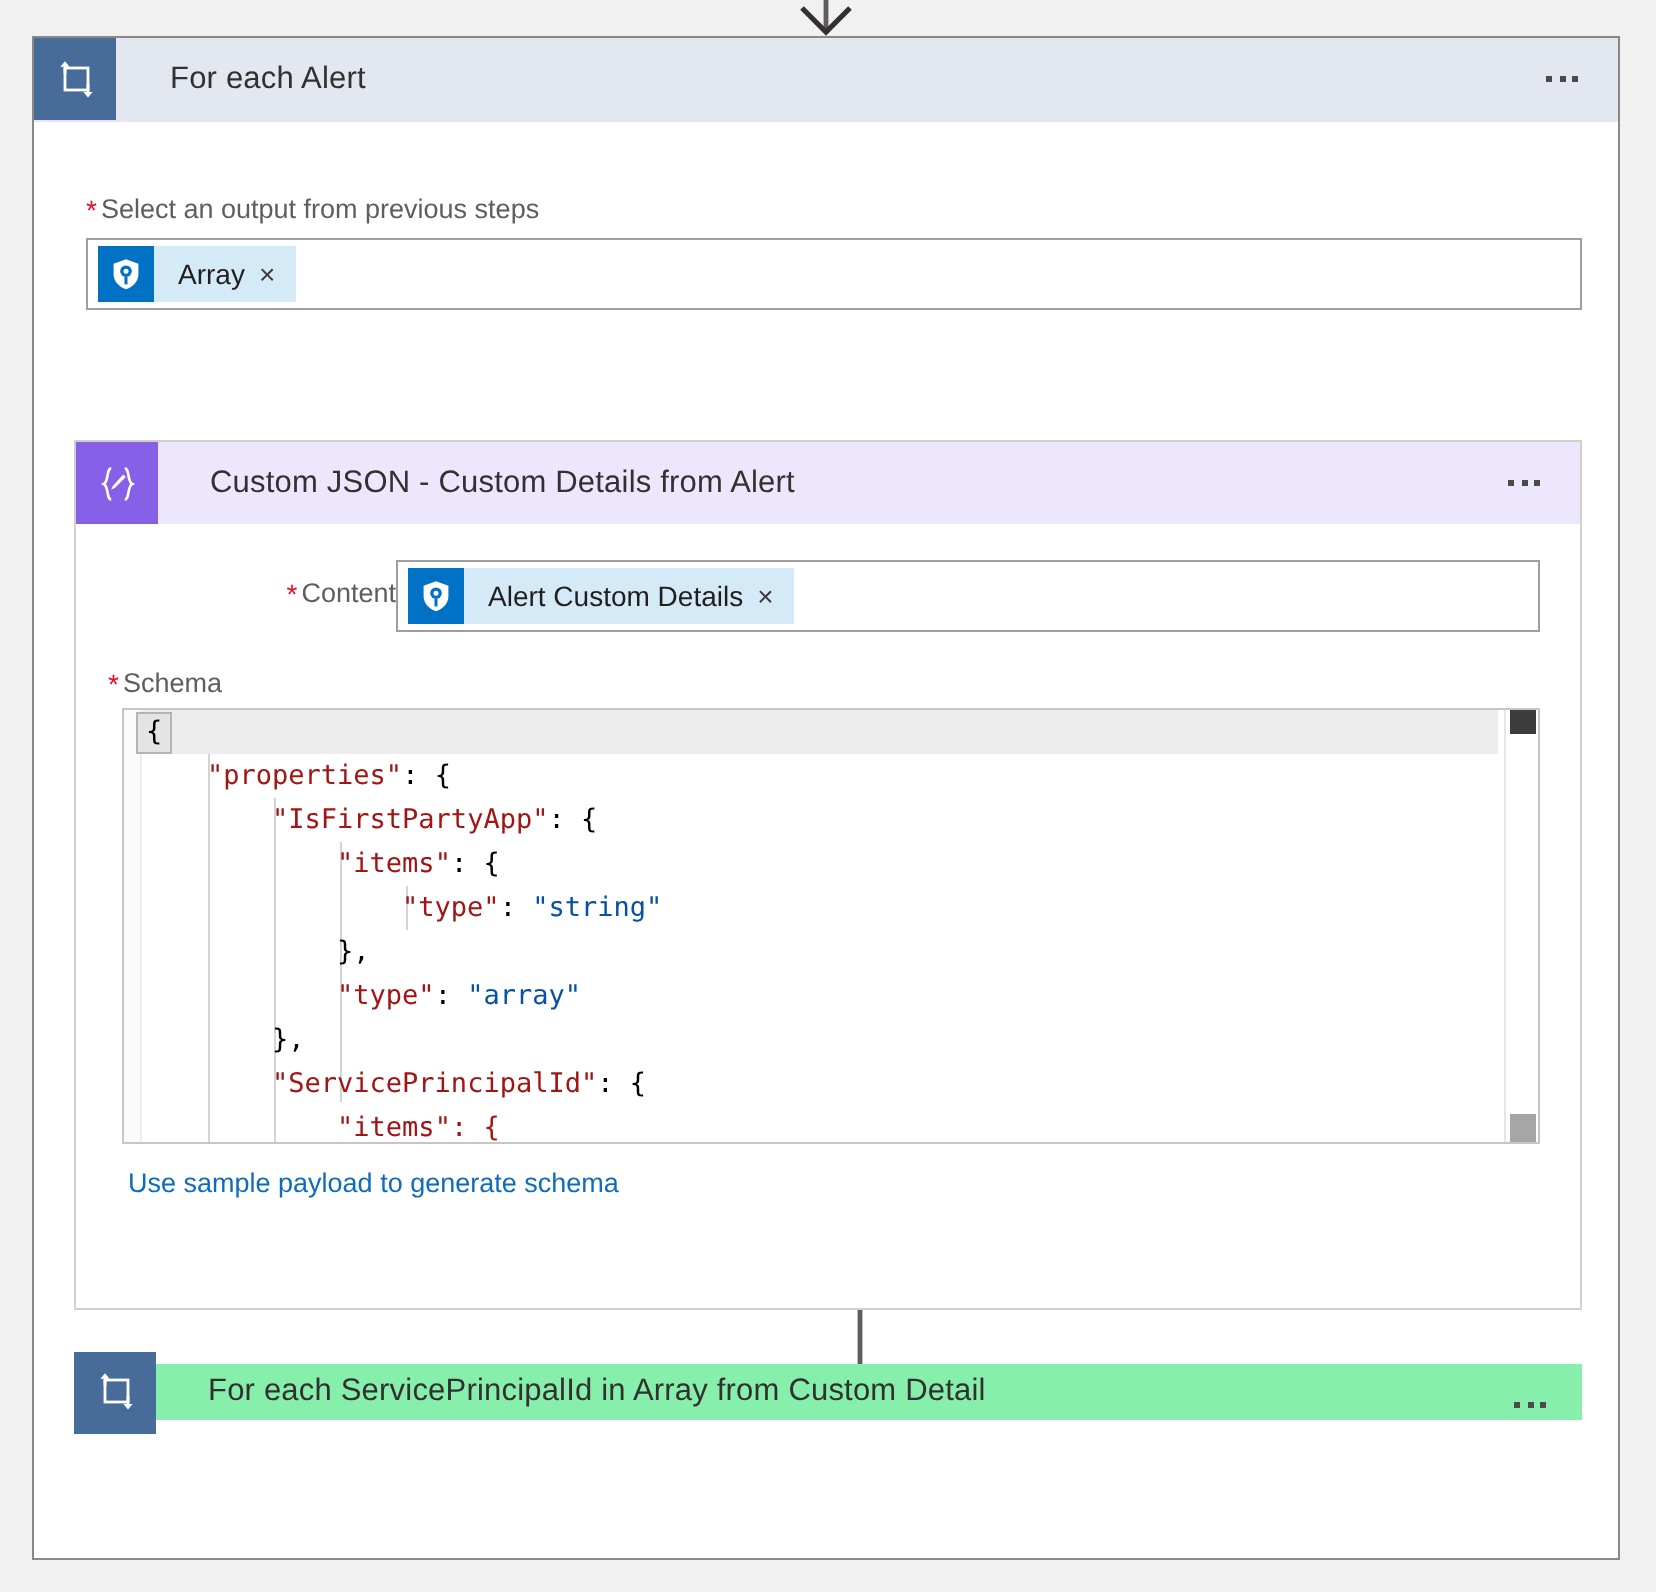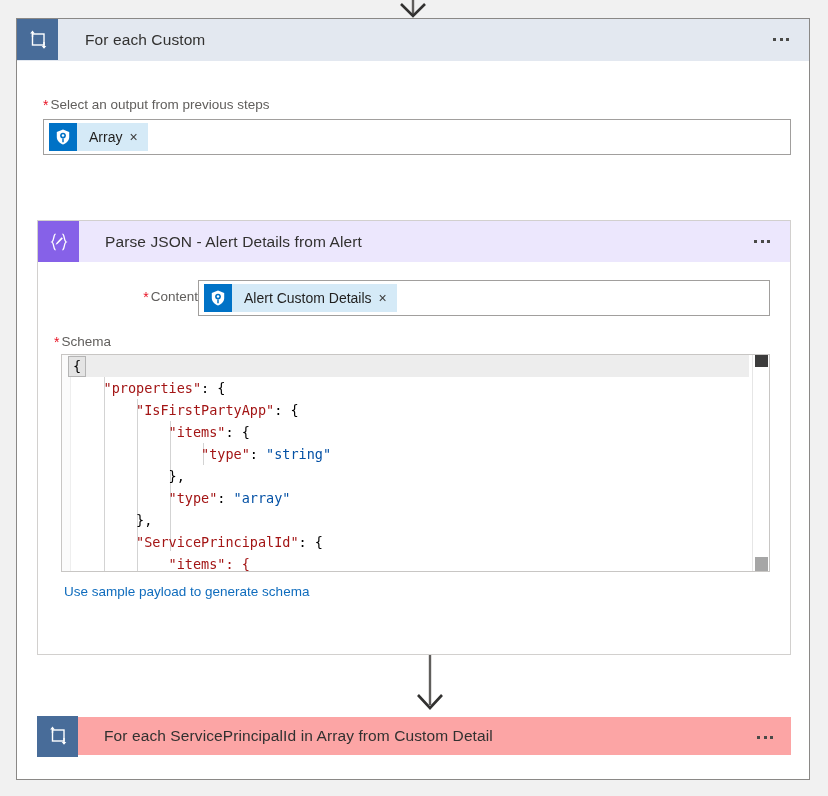--- a/index.html
+++ b/index.html
@@ -299,24 +299,24 @@
     left: 396px;
     top: 578px;
     width: 34px;
     height: 58px;
   }
 
   
   .nested-bar {
     position: absolute;
     left: 20px;
-    top: 640px;
+    top: 605px;
     width: 754px;
-    height: 38px;
-    background: #fca5a5;
+    height: 28px;
+    background: #86efac;
     display: flex;
     align-items: center;
     box-sizing: border-box;
   }
   .nested-bar .ellipsis { right: 12px; }
 
   
   .add-action {
     position: absolute;
     left: 0;
@@ -348,21 +348,21 @@
     <div class="card-header">
       <div class="icon-tile tile-foreach-outer">
         <svg width="22" height="22" viewBox="0 0 22 22">
           <rect x="5.5" y="5" width="11.5" height="11" fill="none" stroke="#ffffff" stroke-width="1.4"></rect>
           <path d="M5.5 8 L5.5 3.2" stroke="#ffffff" stroke-width="1.4" fill="none"></path>
           <polygon points="3.2,4.4 5.5,1.6 7.8,4.4" fill="#ffffff"></polygon>
           <path d="M17 13 L17 18.4" stroke="#ffffff" stroke-width="1.4" fill="none"></path>
           <polygon points="14.7,17 17,19.8 19.3,17" fill="#ffffff"></polygon>
         </svg>
       </div>
-      <div class="card-title">For each Custom</div>
+      <div class="card-title">For each Alert</div>
       <div class="ellipsis">
         <i></i>
         <i></i>
         <i></i>
       </div>
     </div>
 
     <div class="outer-body">
 
       <label class="field-label">
@@ -387,21 +387,21 @@
       <div class="inner-card">
 
         <div class="inner-header">
           <div class="icon-tile tile-parsejson">
             <svg width="24" height="22" viewBox="0 0 24 22">
               <path d="M8.6 3.2 C6.2 3.2 7.4 9.8 4.9 11 C7.4 12.2 6.2 18.8 8.6 18.8" fill="none" stroke="#ffffff" stroke-width="1.3"></path>
               <path d="M15.4 3.2 C17.8 3.2 16.6 9.8 19.1 11 C16.6 12.2 17.8 18.8 15.4 18.8" fill="none" stroke="#ffffff" stroke-width="1.3"></path>
               <path d="M14.6 6.2 L15.9 7.5 L10.4 13 L8.6 13.8 L9.4 12 Z" fill="#ffffff"></path>
             </svg>
           </div>
-          <div class="card-title sub">Parse JSON - Alert Details from Alert</div>
+          <div class="card-title sub">Custom JSON - Custom Details from Alert</div>
           <div class="ellipsis">
             <i></i>
             <i></i>
             <i></i>
           </div>
         </div>
 
         
         <div class="row-content">
           <div class="row-label">

